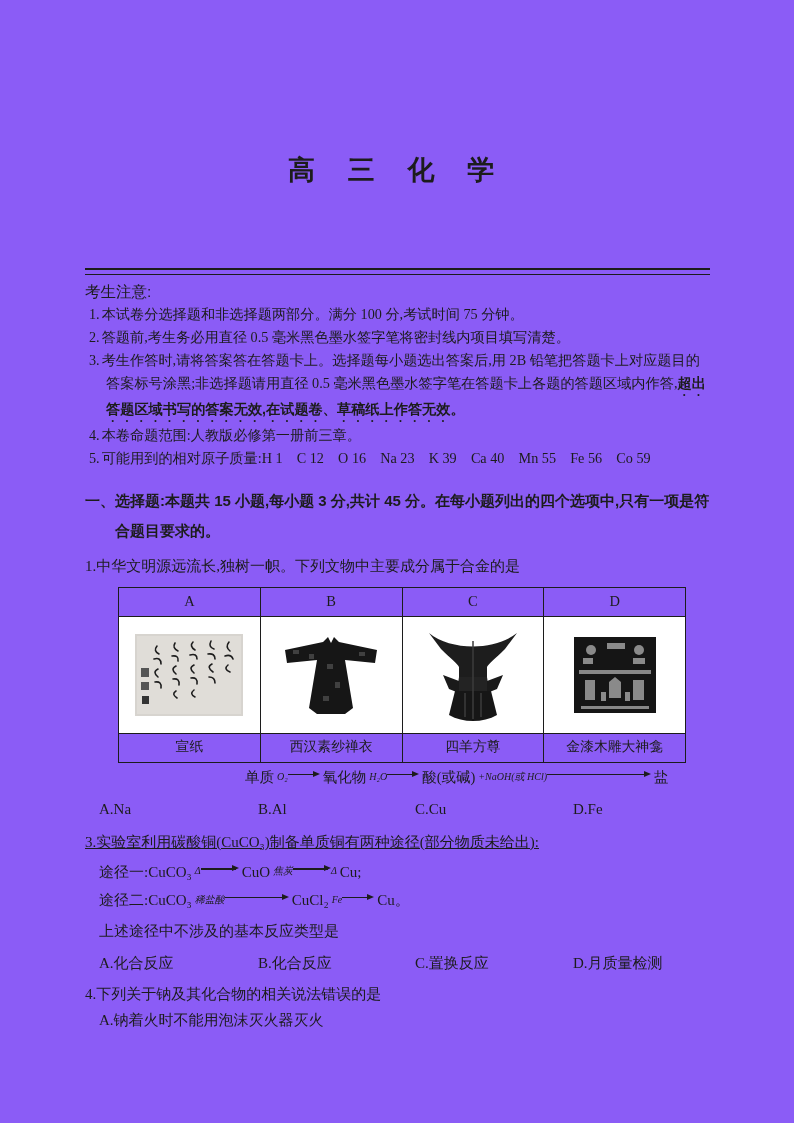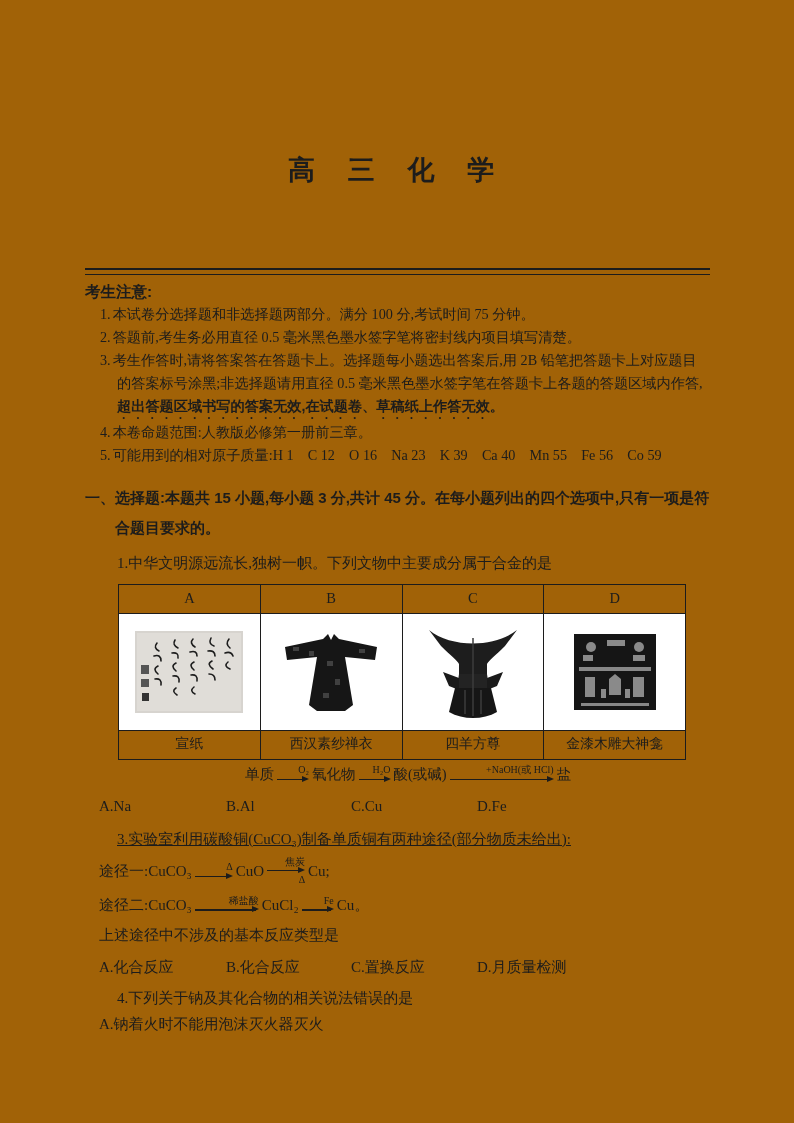--- a/index.html
+++ b/index.html
@@ -1,20 +1,20 @@
 <!DOCTYPE html>
 <html><head>
 <meta charset="utf-8">
 <style>
   html,body{margin:0;padding:0;background:#e8e8e8;}
   .page{
     position:relative;
     width:794px;height:1123px;
     margin:0 auto;
-    background:#a16207;
+    background:#8b5cf6;
     box-sizing:border-box;
     padding:0 84px 0 85px;
     font-family:"Liberation Serif","DejaVu Serif",serif;
     color:#1c1c1c;
     font-size:15px;
     line-height:1.5;
     overflow:hidden;
   }
   .title{
     margin:0;
@@ -27,26 +27,26 @@
   }
   .rule{
     margin-top:77px;
     height:4px;
     border-top:2px solid #1c1c1c;
     border-bottom:1px solid #1c1c1c;
   }
   
   .notice{margin-top:5px;}
   .notice-head{
-    font-weight:bold;
+    font-weight:normal;
     font-family:"Liberation Sans","DejaVu Sans",sans-serif;
     font-size:15.5px;
   }
   .n-item{
-    margin-left:15px;
+    margin-left:4px;
     padding-left:17px;
     text-indent:-17px;
     font-size:14.2px;
     line-height:23px;
   }
   .n-item .num{margin-right:2px;}
   .emph{
     font-weight:bold;
     font-family:"Liberation Sans","DejaVu Sans",sans-serif;
     -webkit-text-emphasis:filled dot;
@@ -57,46 +57,47 @@
   
   .sec-head{
     margin-top:16px;
     font-weight:bold;
     font-family:"Liberation Sans","DejaVu Sans",sans-serif;
     font-size:15px;
     line-height:30px;
     padding-left:2em;
     text-indent:-2em;
   }
-  .stem{margin-top:7px;line-height:26px;margin-left:32px;}
+  .stem{margin-top:7px;line-height:26px;}
   .substem{margin-left:14px;line-height:26px;}
   
   table.artifacts{
     margin:8px 0 0 33px;
     border-collapse:collapse;
     width:568px;
     table-layout:fixed;
   }
   table.artifacts td{
     border:1.4px solid #1c1c1c;
     text-align:center;
     padding:0;
   }
   td.hdr{height:28px;font-size:14.5px;}
   td.img{height:116px;vertical-align:middle;background:#fff;}
   td.cap{height:28px;font-size:13.8px;}
   
   .rxn{
     display:inline-flex;
-    flex-direction:column;
-    align-items:flex-end;
+    flex-direction:row;
+    align-items:center;
     vertical-align:middle;
     margin:0 3px;
     position:relative;
     top:-2px;
+    font-style:italic;
   }
   .rxn .top,.rxn .bot{
     font-size:10px;
     line-height:1.15;
     white-space:nowrap;
     color:#1c1c1c;
   }
   .rxn .shaft{
     position:relative;
     align-self:stretch;
@@ -117,20 +118,21 @@
   }
   .scheme{margin:4px 0 6px 160px;font-size:14.5px;white-space:nowrap;}
   .route{margin:6px 0 6px 14px;font-size:15px;white-space:nowrap;}
   
   .opts{
     display:grid;
     grid-template-columns:127px 125px 126px auto;
     padding-left:14px;
     margin-top:5px;
     line-height:28px;
+    gap:32px;
   }
   
   .footer{
     position:absolute;
     left:0;right:0;top:1013px;
     height:24px;
     font-family:"Liberation Sans","DejaVu Sans",sans-serif;
     font-weight:bold;
     font-size:13.5px;
   }

